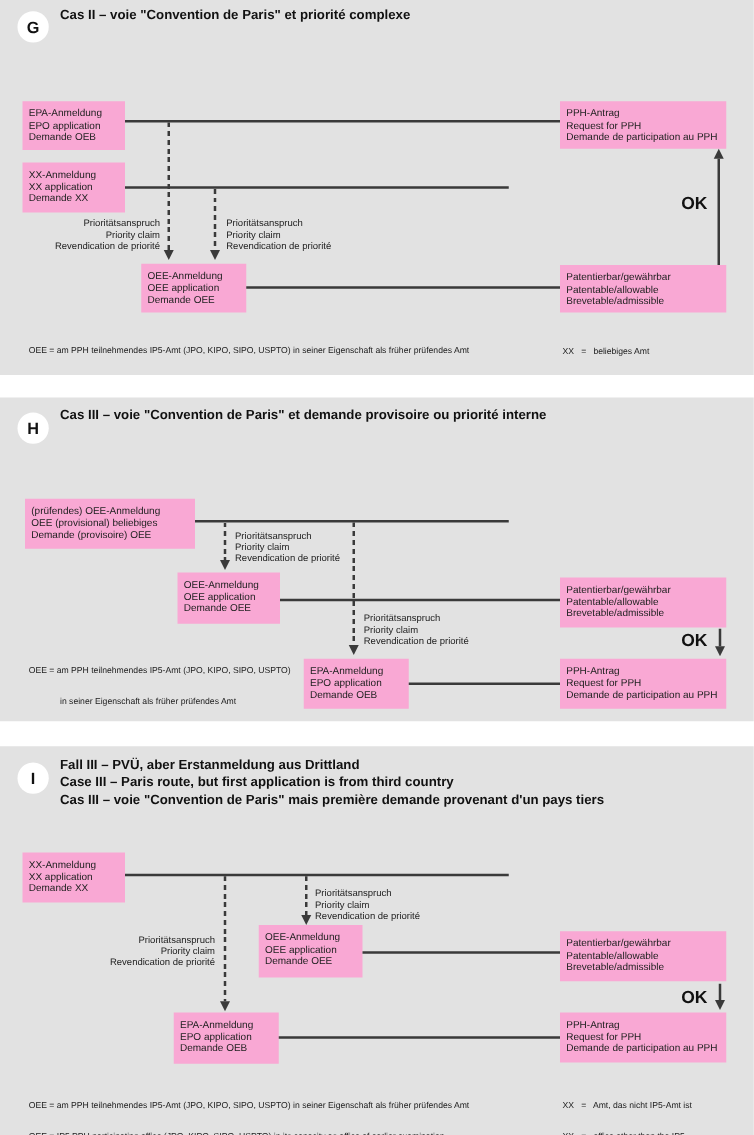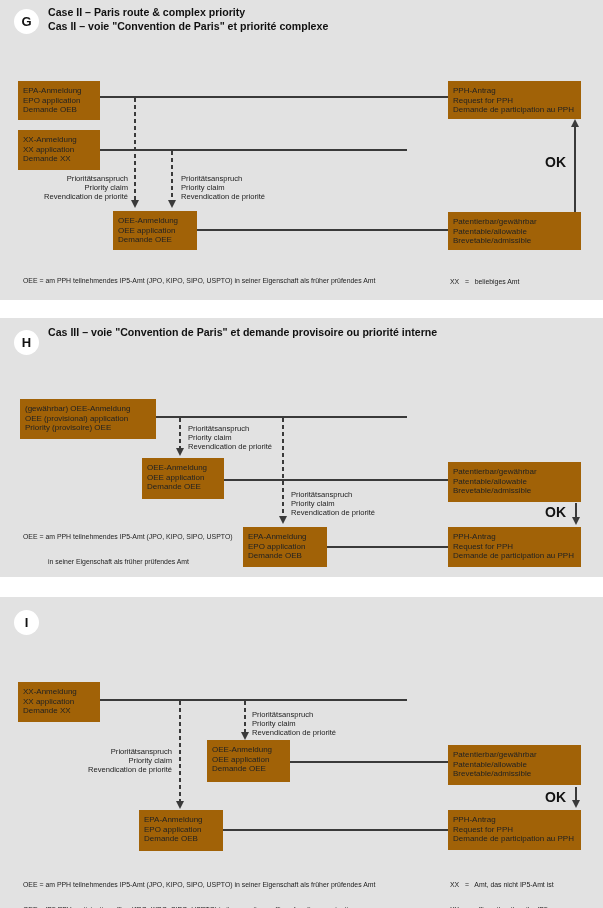--- a/index.html
+++ b/index.html
@@ -10,21 +10,21 @@
   }
   .panel{position:absolute;left:0;width:603px;background:var(--panel-bg,#e2e2e2);overflow:hidden;}
   #panel-g{top:0;height:300px;}
   #panel-h{top:318px;height:259px;}
   #panel-i{top:597px;height:311px;}
 
   .badge{position:absolute;left:14px;width:25px;height:25px;background:#fff;border-radius:50%;
          display:flex;align-items:center;justify-content:center;font-weight:bold;font-size:13px;color:#111;}
   .title{position:absolute;left:48px;font-weight:bold;font-size:10.6px;line-height:14px;color:#111;width:548px;}
 
-  .box{position:absolute;background:#a16207;font-size:8px;line-height:9.7px;color:#222;
+  .box{position:absolute;background:#f9a8d4;font-size:8px;line-height:9.7px;color:#222;
        padding:5px 2px 0 5px;box-sizing:border-box;}
   .tl{position:absolute;height:2px;background:var(--line,#3a3a3a);}
   .dash{position:absolute;width:2px;
         background-image:repeating-linear-gradient(to bottom,var(--line,#3a3a3a) 0 4px,transparent 4px 7px);}
   .solid-v{position:absolute;width:2px;background:var(--line,#3a3a3a);}
   .tri-down{position:absolute;width:0;height:0;border-left:4.5px solid transparent;
             border-right:4.5px solid transparent;border-top:8px solid var(--line,#3a3a3a);}
   .tri-up{position:absolute;width:0;height:0;border-left:4.5px solid transparent;
           border-right:4.5px solid transparent;border-bottom:8px solid var(--line,#3a3a3a);}
   .plabel{position:absolute;font-size:7.6px;line-height:9px;color:#222;}
@@ -32,21 +32,20 @@
   .ok{position:absolute;font-weight:bold;font-size:14px;color:#111;text-align:right;}
   .fnotes{position:absolute;font-size:6.9px;line-height:8.2px;color:#222;white-space:pre;}
   .fnotes .indent{padding-left:25px;}
 </style>
 </head>
 <body>
 
 <section class="panel" id="panel-g">
   <div class="badge" style="top:9px">G</div>
   <div class="title" style="top:5px">
-    <div>Case II – Paris route &amp; complex priority</div>
     <div>Cas II – voie "Convention de Paris" et priorité complexe</div>
   </div>
 
   <div class="box" style="left:18px;top:81px;width:82px;height:39px">
     <div>EPA-Anmeldung</div>
     <div>EPO application</div>
     <div>Demande OEB</div>
   </div>
   <div class="tl" style="left:100px;top:96px;width:348px"></div>
 
@@ -107,23 +106,23 @@
   </div>
 </section>
 
 <section class="panel" id="panel-h">
   <div class="badge" style="top:12px">H</div>
   <div class="title" style="top:7px">
     <div>Cas III – voie "Convention de Paris" et demande provisoire ou priorité interne</div>
   </div>
 
   <div class="box" style="left:20px;top:81px;width:136px;height:40px">
-    <div>(gewährbar) OEE-Anmeldung</div>
-    <div>OEE (provisional) application</div>
-    <div>Priority (provisoire) OEE</div>
+    <div>(prüfendes) OEE-Anmeldung</div>
+    <div>OEE (provisional) beliebiges</div>
+    <div>Demande (provisoire) OEE</div>
   </div>
   <div class="tl" style="left:156px;top:98px;width:251px"></div>
 
   <div class="dash" style="left:179px;top:100px;height:30px"></div>
   <div class="tri-down" style="left:175.5px;top:130px"></div>
   <div class="plabel" style="left:188px;top:106px">
     <div>Prioritätsanspruch</div>
     <div>Priority claim</div>
     <div>Revendication de priorité</div>
   </div>
@@ -170,20 +169,25 @@
     <div class="indent">in seiner Eigenschaft als früher prüfendes Amt</div>
     
     
     
     
   </div>
 </section>
 
 <section class="panel" id="panel-i">
   <div class="badge" style="top:13px">I</div>
+  <div class="title" style="top:8px">
+    <div>Fall III – PVÜ, aber Erstanmeldung aus Drittland</div>
+    <div>Case III – Paris route, but first application is from third country</div>
+    <div>Cas III – voie "Convention de Paris" mais première demande provenant d'un pays tiers</div>
+  </div>
 
   <div class="box" style="left:18px;top:85px;width:82px;height:40px">
     <div>XX-Anmeldung</div>
     <div>XX application</div>
     <div>Demande XX</div>
   </div>
   <div class="tl" style="left:100px;top:102px;width:307px"></div>
 
   <div class="dash" style="left:179px;top:104px;height:100px"></div>
   <div class="tri-down" style="left:175.5px;top:204px"></div>

